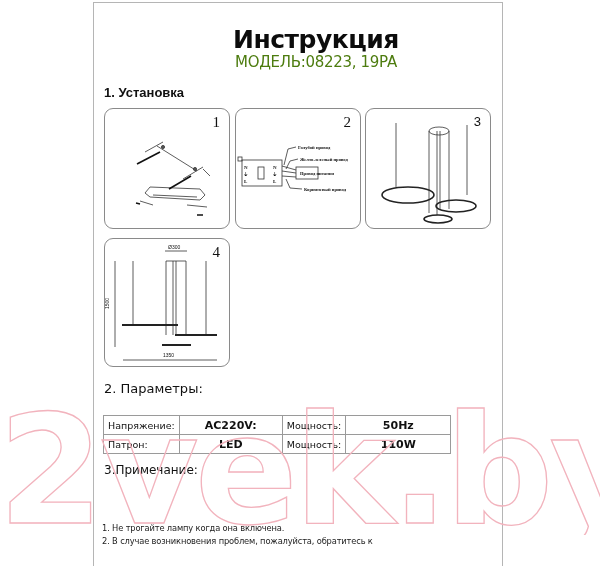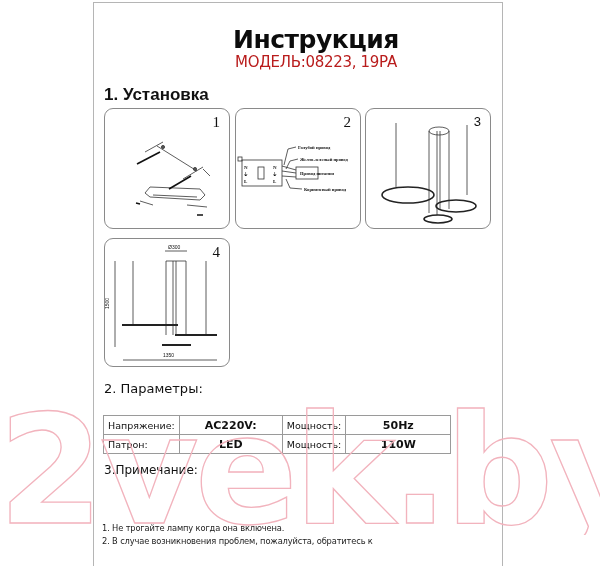--- a/index.html
+++ b/index.html
@@ -9,25 +9,25 @@
   }
   .page {
     position: absolute; left: 93px; top: 2px; width: 408px; height: 580px;
     border: 1px solid #b5b5b5; background: #fff;
   }
   .title {
     position: absolute; left: 233px; top: 25px; font-size: 25px; font-weight: bold;
     font-family: "DejaVu Sans", sans-serif; letter-spacing: -0.5px; color: #0c0c0c; text-align: center;
   }
   .model {
-    position: absolute; left: 235px; top: 53px; font-size: 15px; color: #b91c1c;
+    position: absolute; left: 235px; top: 53px; font-size: 15px; color: #4d7c0f;
     font-family: "DejaVu Sans", sans-serif; font-weight: normal; letter-spacing: -0.3px;
   }
   .h1 {
-    position: absolute; left: 104px; top: 85px; font-size: 17px; font-weight: bold; color: #111;
+    position: absolute; left: 104px; top: 85px; font-size: 13px; font-weight: bold; color: #111;
   }
   .h2 {
     position: absolute; left: 104px; top: 381px; font-size: 13px; color: #111;
     font-family: "DejaVu Sans", sans-serif;
   }
   .h3 {
     position: absolute; left: 104px; top: 463px; font-size: 12px; color: #111;
     font-family: "DejaVu Sans", sans-serif;
   }
   .panel {

